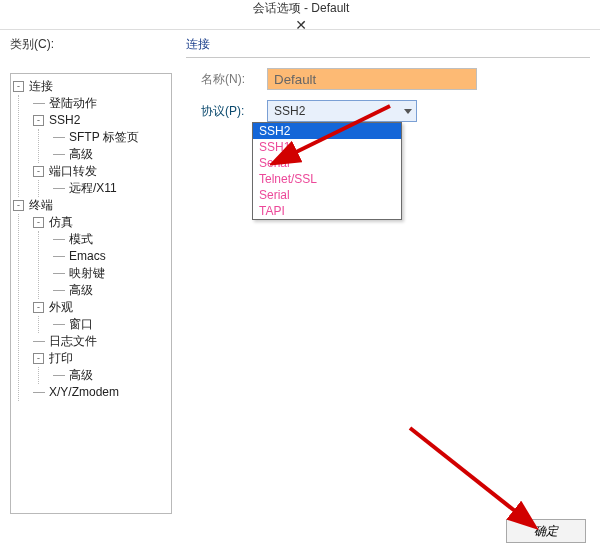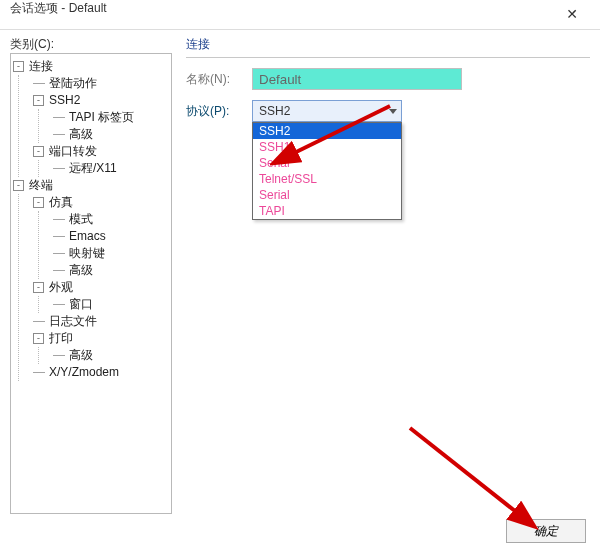--- a/index.html
+++ b/index.html
@@ -9,25 +9,26 @@
     font-size: 12px;
     background: #fff;
     width: 600px;
     height: 554px;
     overflow: hidden;
     position: relative;
   }
   .titlebar {
     height: 30px;
     display: flex;
-    align-items: flex-start;
+    align-items: center;
     justify-content: space-between;
     padding: 0 8px 0 10px;
     border-bottom: 1px solid #ddd;
     background: #fff;
+    flex-direction: column;
   }
   .titlebar .title { color: #333; }
   .titlebar .close {
     width: 40px;
     height: 28px;
     display: flex;
     align-items: center;
     justify-content: center;
     color: #333;
     font-size: 14px;
@@ -36,21 +37,21 @@
   .content {
     display: flex;
     padding: 6px 10px 0 10px;
     height: calc(100% - 30px - 40px);
   }
   .left {
     width: 162px;
     display: flex;
     flex-direction: column;
   }
-  .left-label { margin-bottom: 0; color: #333; }
+  .left-label { margin-bottom: 20px; color: #333; }
   .tree {
     flex: 1;
     border: 1px solid #b9b9b9;
     background: #fff;
     padding: 4px 2px;
     overflow: auto;
     line-height: 17px;
     color: #222;
   }
   .tn { position: relative; }
@@ -82,28 +83,29 @@
     margin-bottom: 10px;
   }
   .form-row {
     display: flex;
     align-items: center;
     margin-bottom: 10px;
   }
   .form-label {
     width: 66px;
     color: #777;
+    margin-left: 15px;
   }
   .form-label.dark { color: #0c4a6e; }
   .text-input {
     width: 210px;
     height: 22px;
     border: 1px solid #bfbfbf;
     padding: 2px 6px;
-    background: #5eead4;
+    background: #fdba74;
     color: #666;
   }
   .dropdown {
     width: 150px;
     height: 22px;
     border: 1px solid #7a9fd4;
     background: #e8f0fb;
     display: flex;
     align-items: center;
     justify-content: space-between;
@@ -207,21 +209,21 @@
             <span class="tn-label">登陆动作</span>
           </div>
           <div class="tn">
             <div class="tn-row">
               <span class="tn-exp">-</span>
               <span class="tn-label">SSH2</span>
             </div>
             <div class="tn-children">
               <div class="tn-row">
                 <span class="tn-dash">—</span>
-                <span class="tn-label">TAPI 标签页</span>
+                <span class="tn-label">SFTP 标签页</span>
               </div>
               <div class="tn-row">
                 <span class="tn-dash">—</span>
                 <span class="tn-label">高级</span>
               </div>
             </div>
           </div>
           <div class="tn">
             <div class="tn-row">
               <span class="tn-exp">-</span>

